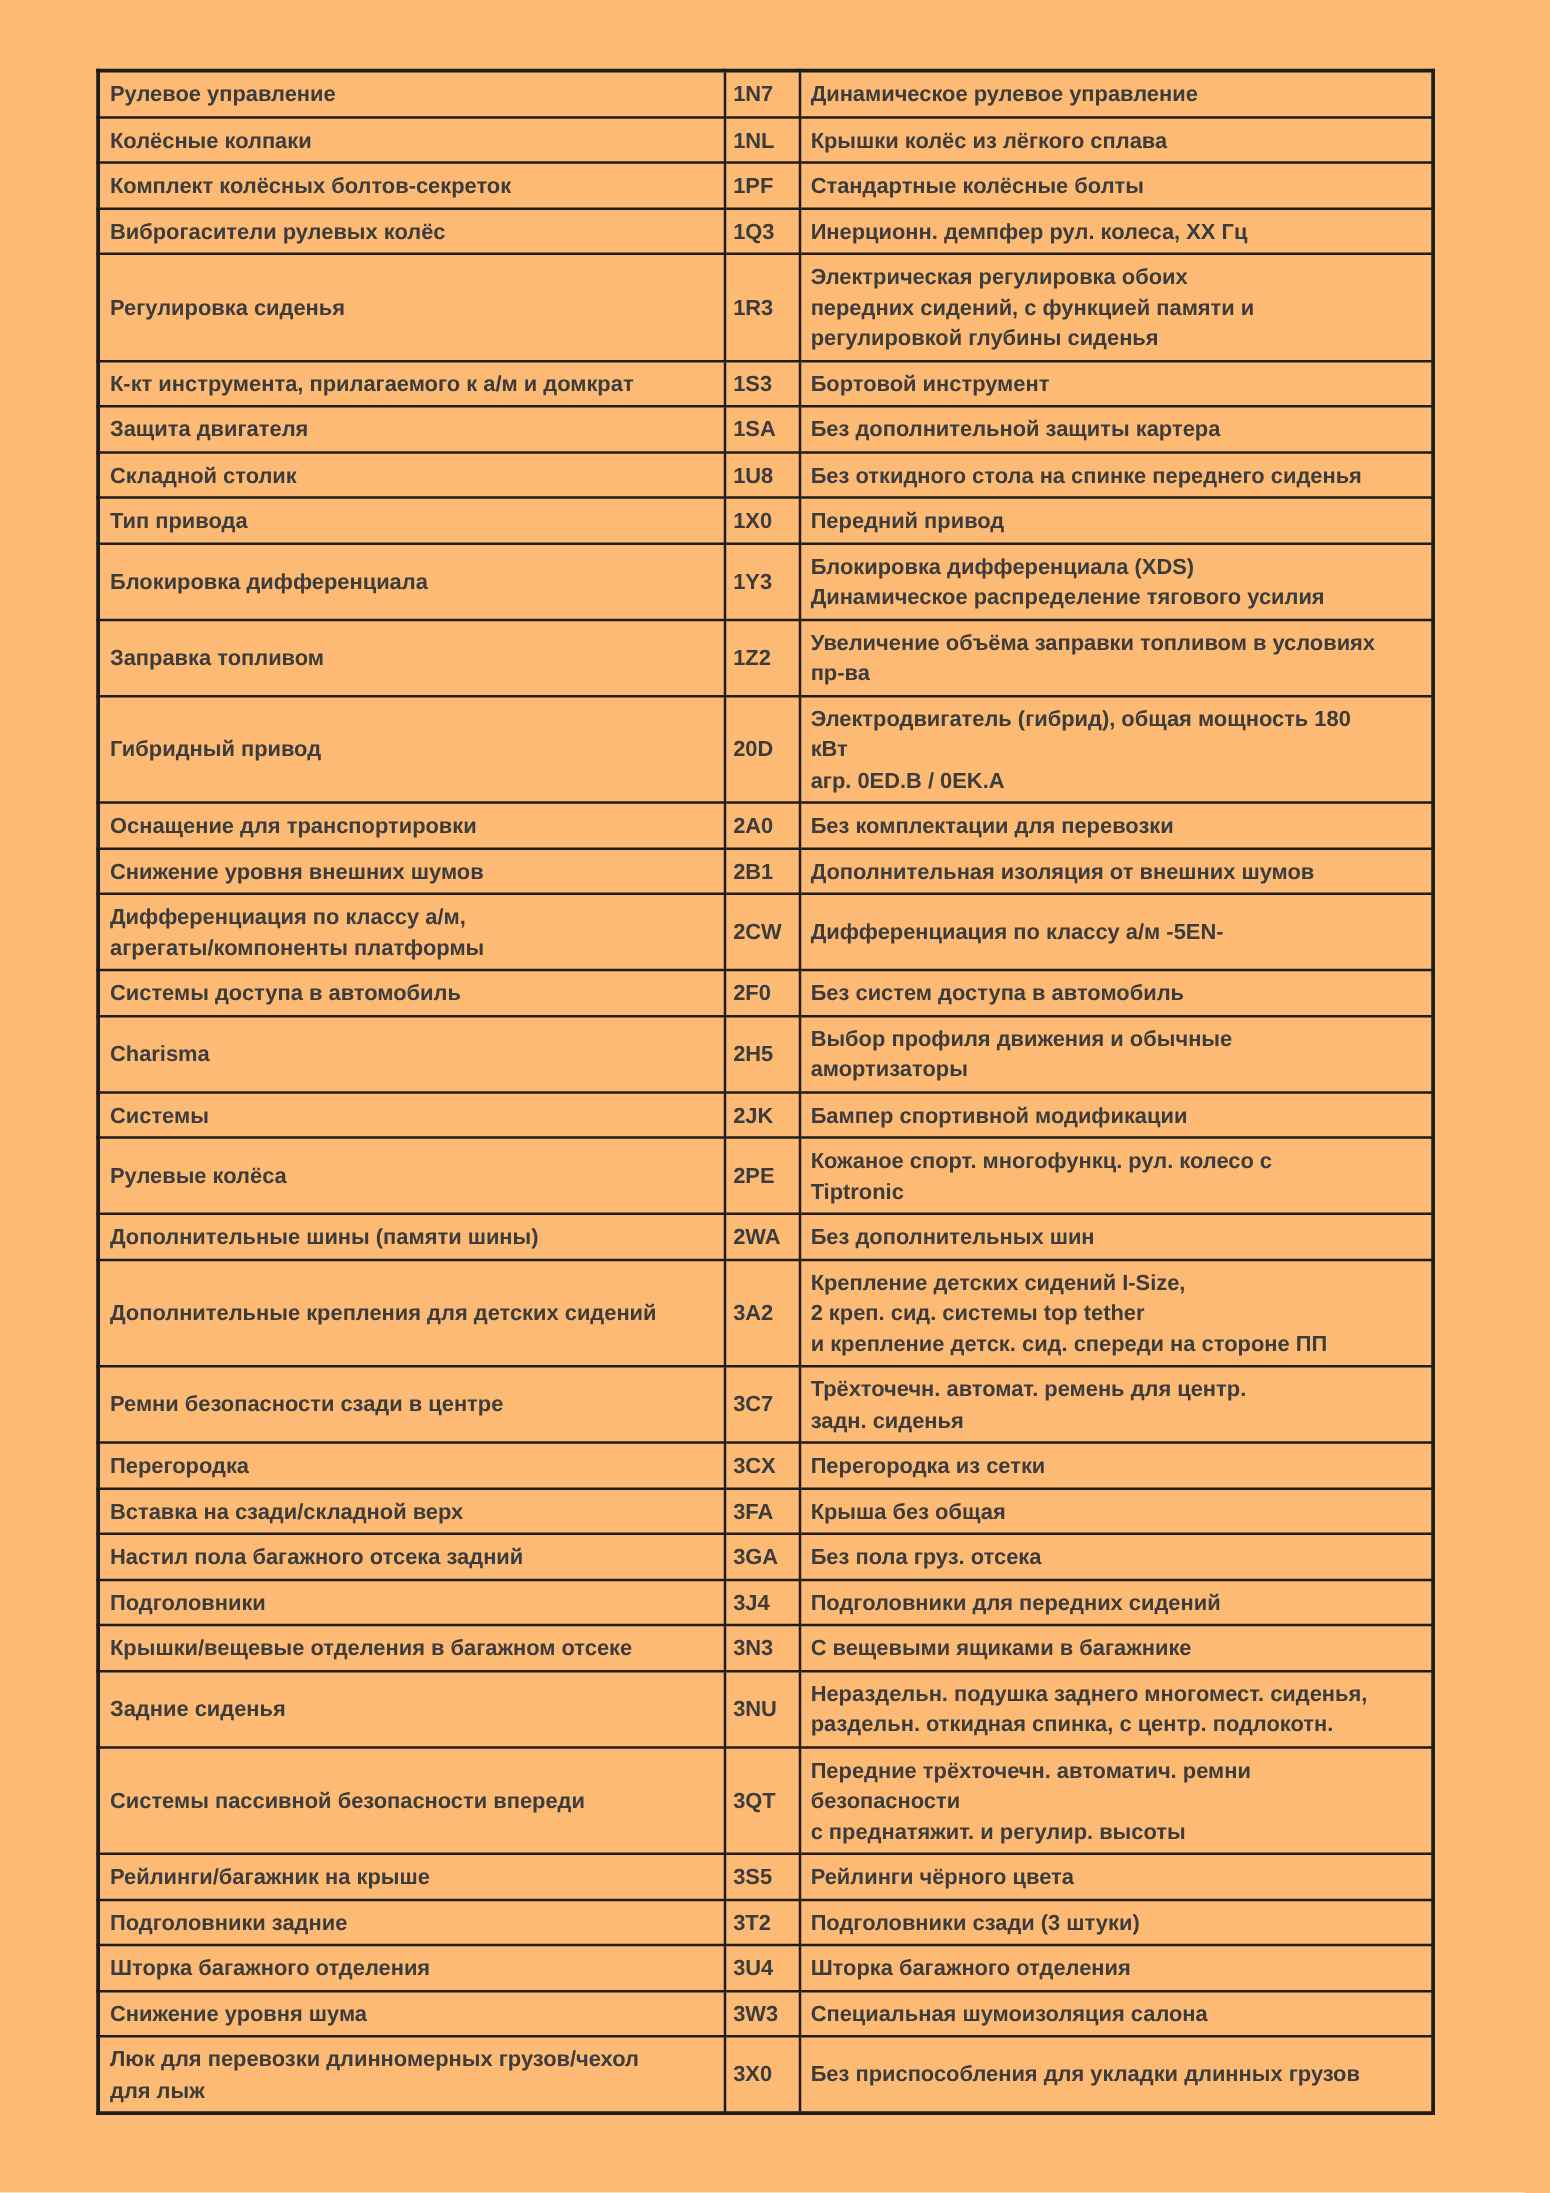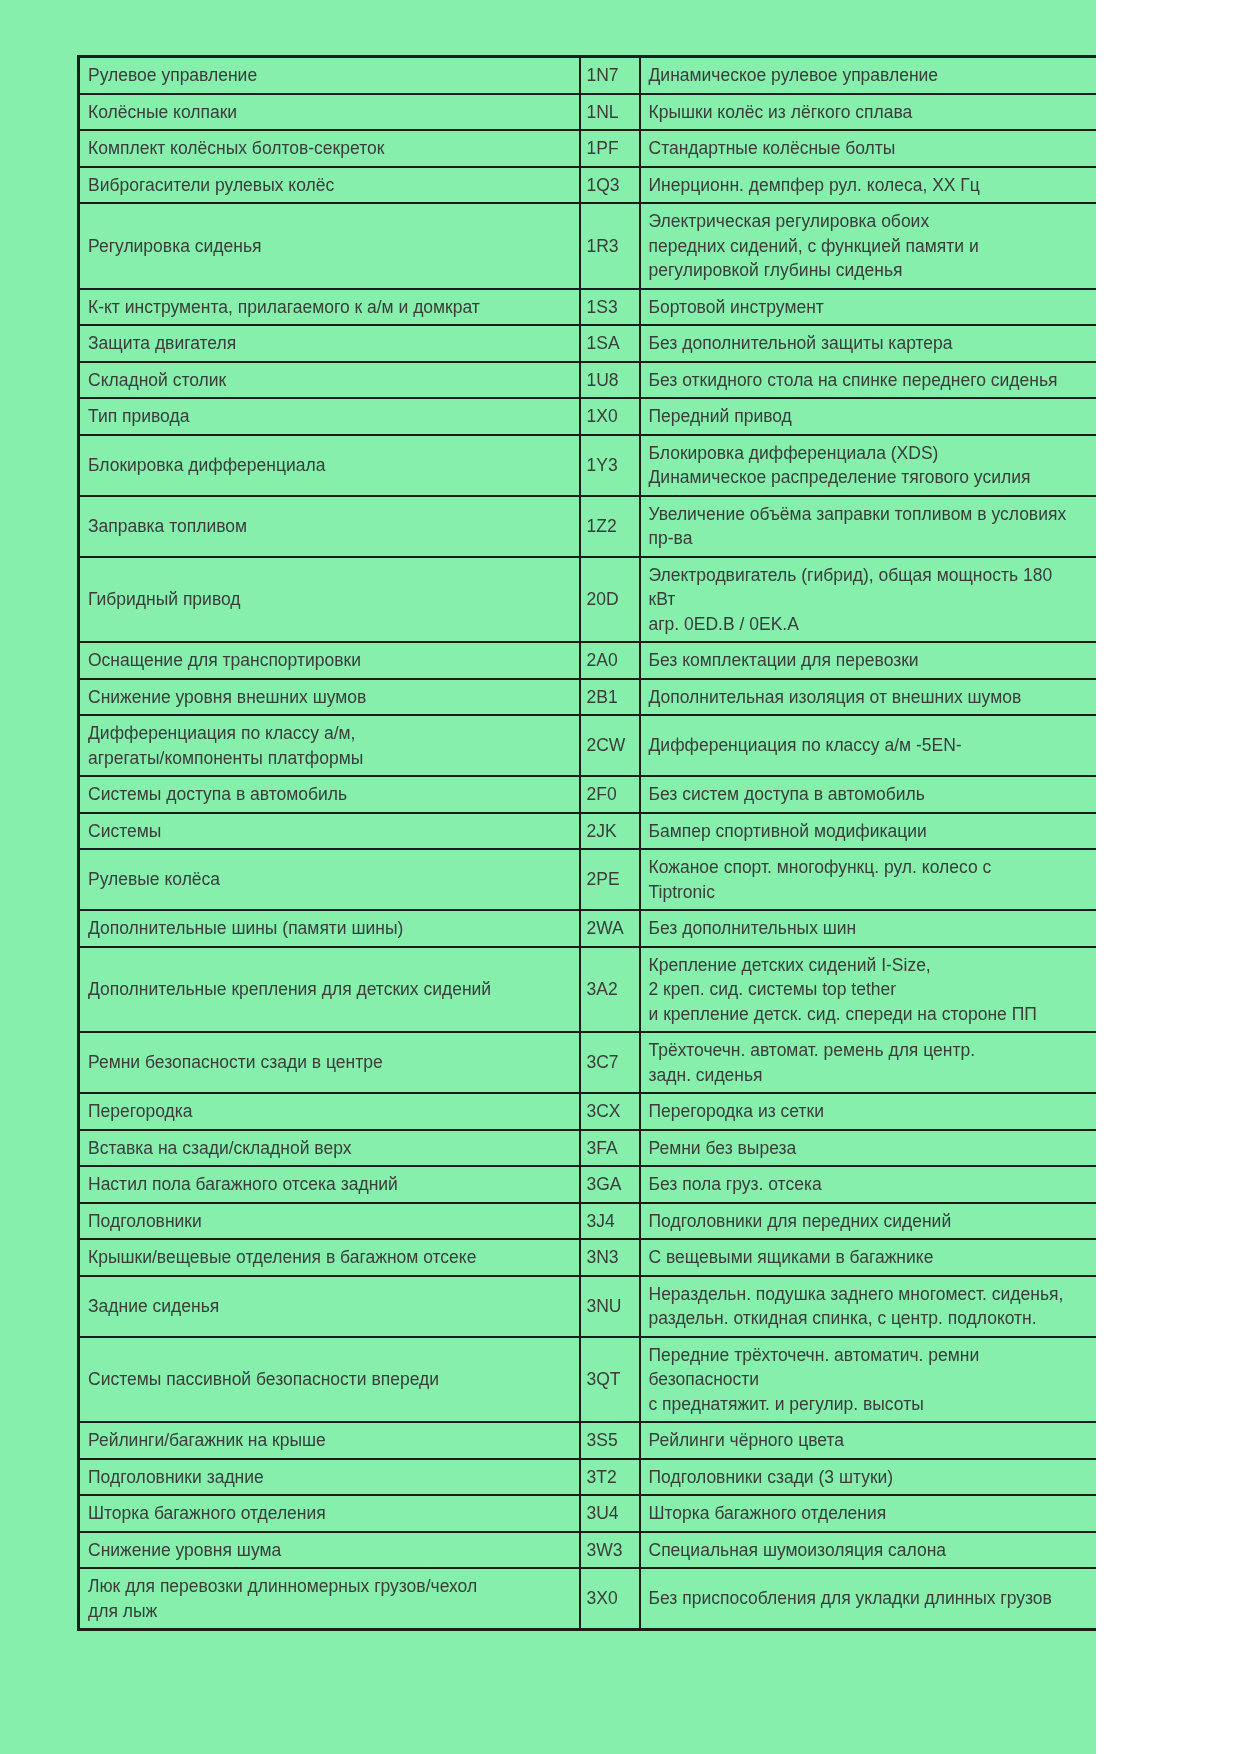--- a/index.html
+++ b/index.html
@@ -3,24 +3,25 @@
 <meta charset="utf-8">
 <style>
   html, body {
     margin: 0;
     padding: 0;
     background: #ffffff;
     font-family: "Liberation Sans", sans-serif;
   }
   .page {
     position: relative;
-    width: 1096px;
+    width: 1240px;
     height: 1754px;
-    background: #86efac;
+    background: #fdba74;
     overflow: hidden;
+    font-weight: bold;
   }
   table.options-table {
     position: absolute;
     left: 77px;
     top: 55px;
     width: 1068px;
     table-layout: fixed;
     border-collapse: collapse;
     border: 3px solid #1d1d1b;
   }
@@ -131,20 +132,26 @@
 агрегаты/компоненты платформы</td>
           <td class="code-cell">2CW</td>
           <td>Дифференциация по классу а/м -5EN-</td>
         </tr>
         <tr>
           <td>Системы доступа в автомобиль</td>
           <td class="code-cell">2F0</td>
           <td>Без систем доступа в автомобиль</td>
         </tr>
         <tr>
+          <td>Charisma</td>
+          <td class="code-cell">2H5</td>
+          <td>Выбор профиля движения и обычные
+амортизаторы</td>
+        </tr>
+        <tr>
           <td>Системы</td>
           <td class="code-cell">2JK</td>
           <td>Бампер спортивной модификации</td>
         </tr>
         <tr>
           <td>Рулевые колёса</td>
           <td class="code-cell">2PE</td>
           <td>Кожаное спорт. многофункц. рул. колесо с
 Tiptronic</td>
         </tr>
@@ -167,21 +174,21 @@
 задн. сиденья</td>
         </tr>
         <tr>
           <td>Перегородка</td>
           <td class="code-cell">3CX</td>
           <td>Перегородка из сетки</td>
         </tr>
         <tr>
           <td>Вставка на сзади/складной верх</td>
           <td class="code-cell">3FA</td>
-          <td>Ремни без выреза</td>
+          <td>Крыша без общая</td>
         </tr>
         <tr>
           <td>Настил пола багажного отсека задний</td>
           <td class="code-cell">3GA</td>
           <td>Без пола груз. отсека</td>
         </tr>
         <tr>
           <td>Подголовники</td>
           <td class="code-cell">3J4</td>
           <td>Подголовники для передних сидений</td>

